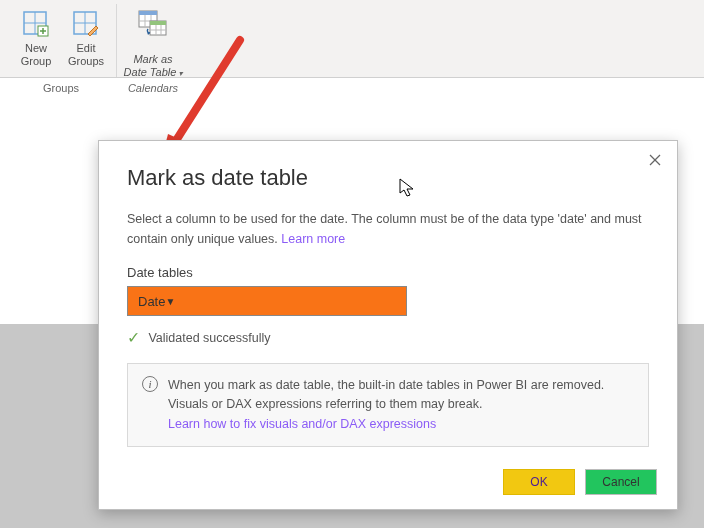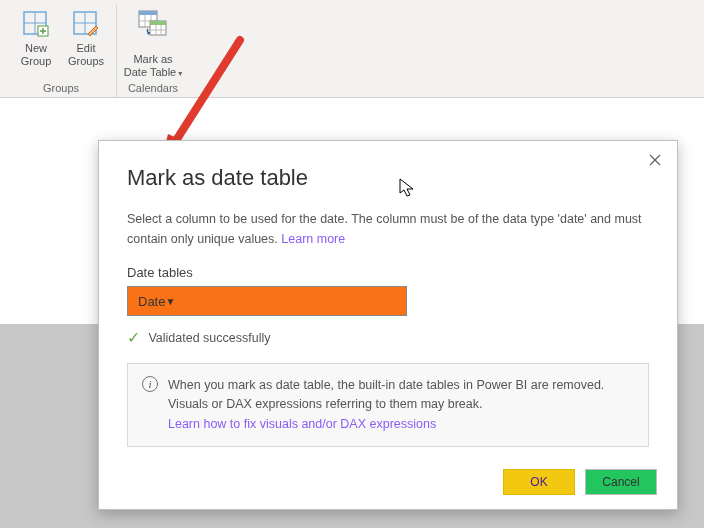--- a/index.html
+++ b/index.html
@@ -11,31 +11,31 @@
     width: 704px;
     height: 528px;
     overflow: hidden;
     position: relative;
   }
   
   .ribbon {
     display: flex;
     background: #f3f2f1;
     border-bottom: 1px solid #d0d0d0;
-    height: 98px;
+    height: 78px;
     padding: 4px 6px 0 6px;
   }
   .ribbon-group {
     display: flex;
     flex-direction: column;
     align-items: center;
     padding: 0 6px;
     border-right: 1px solid #d8d8d8;
   }
-  .ribbon-group:last-child { border-right: none; }
+  .ribbon-group:last-child { border-right: none; font-style: italic; }
   .ribbon-buttons {
     display: flex;
     gap: 2px;
   }
   .ribbon-btn {
     display: flex;
     flex-direction: column;
     align-items: center;
     justify-content: flex-start;
     width: 48px;

